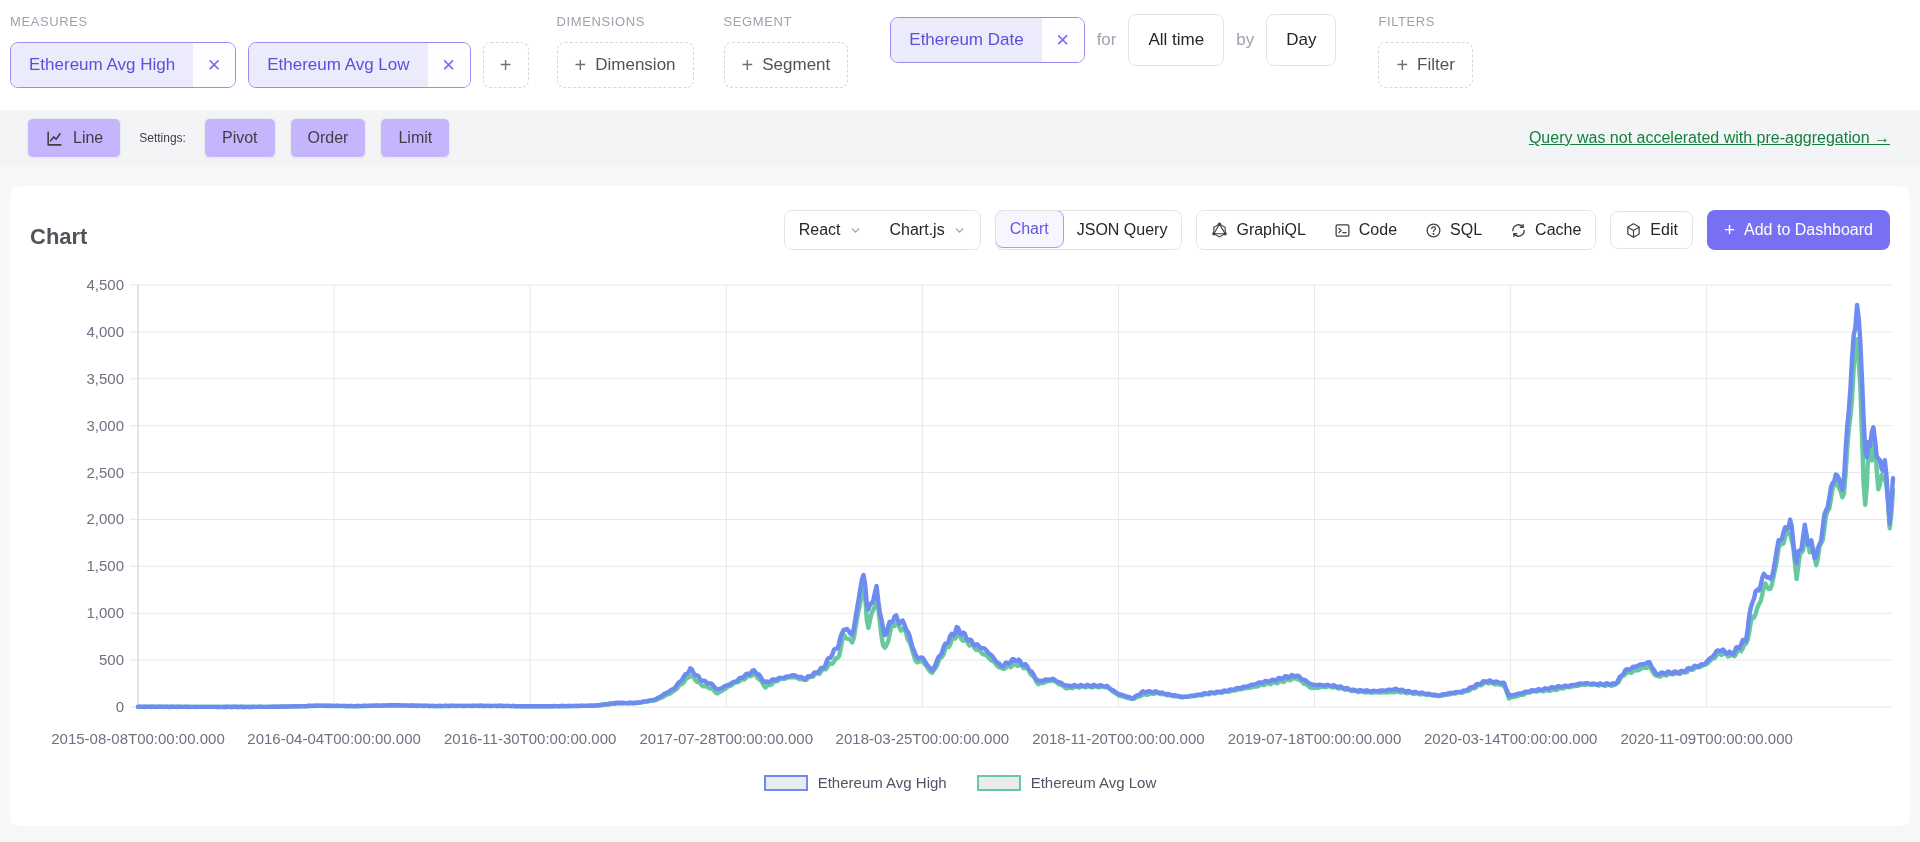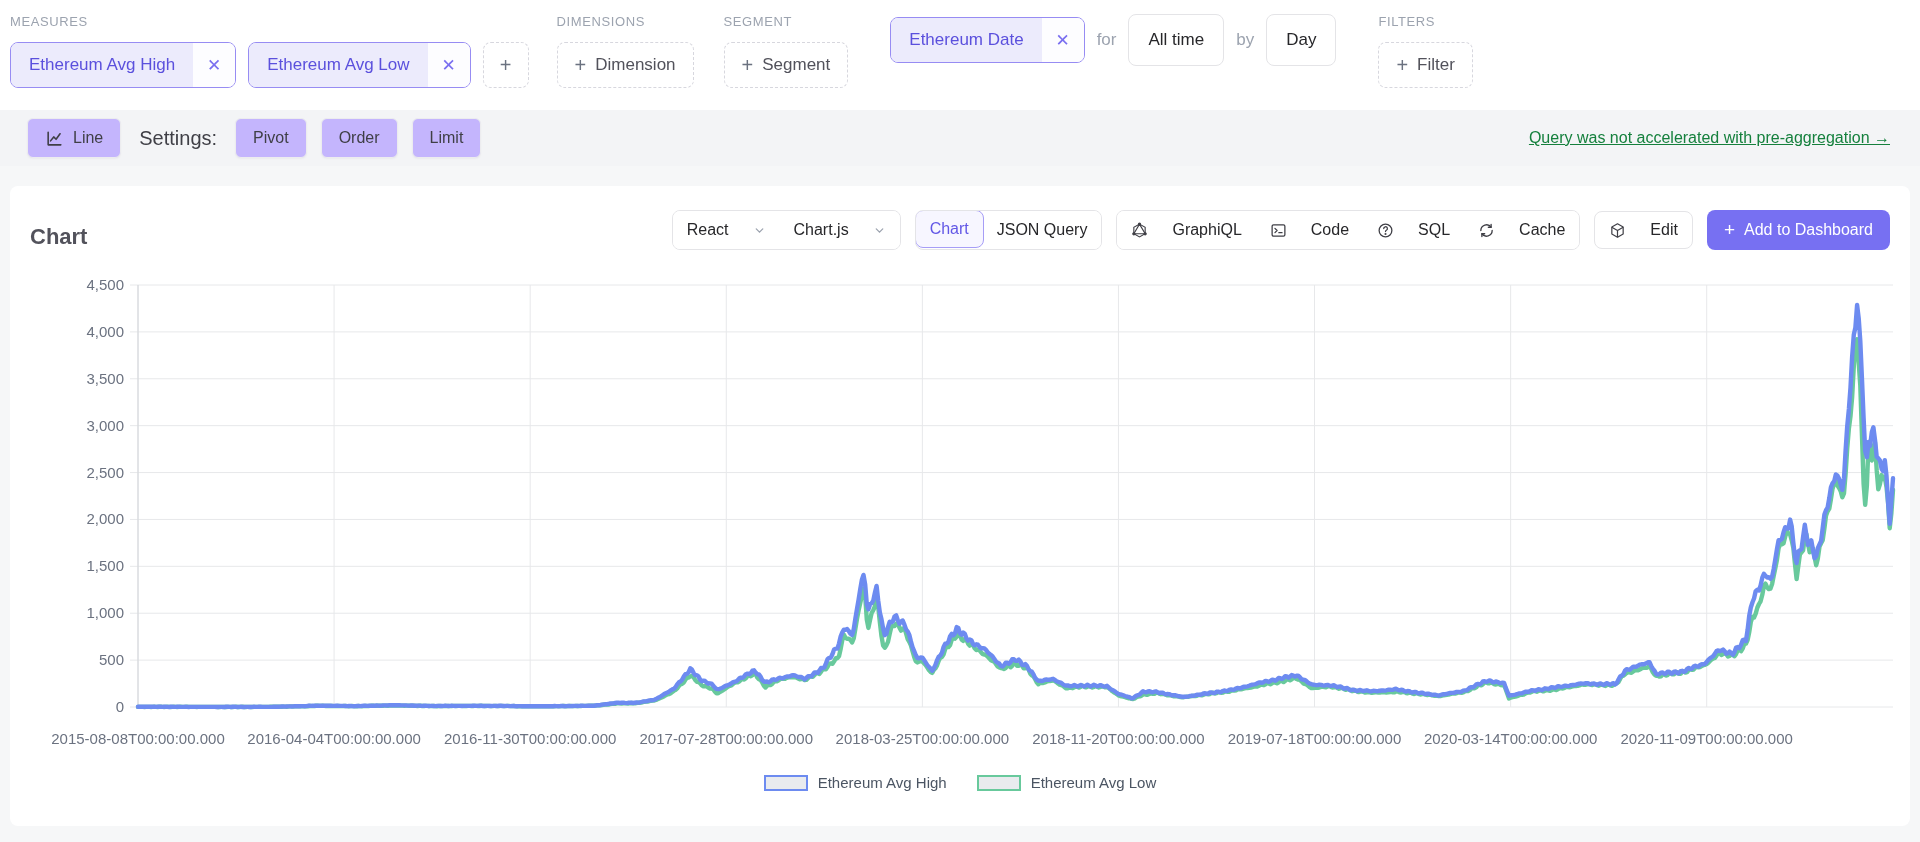--- a/index.html
+++ b/index.html
@@ -12,29 +12,29 @@
   .chip { display:flex; align-items:stretch; height:46px; border:1px solid #978cf3; border-radius:8px; overflow:hidden; background:#fff; cursor:pointer; }
   .chip-label { display:flex; align-items:center; background:#ecebfc; color:#5b50dd; font-size:17px; padding:0 18px; }
   .chip-x { display:flex; align-items:center; justify-content:center; width:42px; background:#fdfdff; color:#7a6ff0; font-size:17px; border:none; cursor:pointer; }
   .add-btn { display:flex; align-items:center; justify-content:center; gap:9px; height:46px; min-width:46px; padding:0 17px; border:1px dashed #d7d7de; border-radius:8px; background:#fff; color:#52525b; font-size:17px; cursor:pointer; }
   .add-btn .plus { color:#6b7280; font-size:20px; font-weight:400; line-height:1; }
   .add-btn.square { padding:0; width:46px; }
   .conn-word { color:#9ca3af; font-size:17px; }
   .solid-btn { display:flex; align-items:center; height:52px; padding:0 19px; border:1px solid #e4e4e7; border-radius:8px; background:#fff; color:#27272a; font-size:17px; font-weight:500; cursor:pointer; }
   .settings-row { background:#f3f4f6; height:56px; display:flex; align-items:center; padding:0 30px 0 27px; gap:14px; }
   .flat-btn { display:flex; align-items:center; gap:9px; height:40px; padding:0 17px; background:#c4b5fd; border:1px solid #ececef; border-radius:6px; box-shadow:0 1px 2px rgba(0,0,0,.04); color:#3f3f46; font-size:16px; cursor:pointer; }
-  .settings-label { color:#3f3f46; font-size:20px; margin:0 4px;text-align:center; }
+  .settings-label { color:#3f3f46; font-size:12px; margin:0 4px;text-align:center; }
   .preagg-link { margin-left:auto; color:#15803d; font-size:16px; text-decoration:underline; cursor:pointer; }
   .chart-card { background:#fff; border-radius:8px; margin:20px 10px 0 10px; height:640px; }
   .chart-header { display:flex; align-items:flex-end; padding:24px 20px 14px 20px; }
   .chart-title { font-size:22px; font-weight:600; color:#52525b; }
   .chart-toolbar { margin-left:auto; display:flex; align-items:center; gap:14px; }
   .btn-group { display:flex; align-items:stretch; border:1px solid #e4e4e7; border-radius:8px; background:#fff; overflow:hidden; }
   .btn-group > * + * { border-left:1px solid #e9e9ec; }
-  .tb-btn { display:flex; align-items:center; gap:24px; height:38px; padding:0 14px; background:#fff; border:none; color:#27272a; font-size:16px; cursor:pointer; white-space:nowrap; }
+  .tb-btn { display:flex; align-items:center; gap:8px; height:38px; padding:0 14px; background:#fff; border:none; color:#27272a; font-size:16px; cursor:pointer; white-space:nowrap; }
   .tb-btn .chev { color:#9ca3af; }
   .tb-btn.active-tab { border:1px solid #a69df6; border-radius:8px; color:#6257e6; background:#f7f6ff; margin:-1px; position:relative; z-index:1; }
   .tb-btn.standalone { border:1px solid #e4e4e7; border-radius:8px; }
   .primary-btn { display:flex; align-items:center; gap:9px; height:40px; padding:0 17px; background:#7770f2; color:#fff; border:none; border-radius:8px; font-size:16px; cursor:pointer; white-space:nowrap; }
   .primary-btn .plus { font-size:19px; }
   .icon { display:inline-flex; align-items:center; justify-content:center; }
   .icon svg { display:block; }
   .chart-body { padding:0; }
   .legend-row { display:flex; justify-content:center; align-items:center; gap:30px; margin-top:6px; }
   .legend-item { display:flex; align-items:center; gap:10px; cursor:pointer; }

